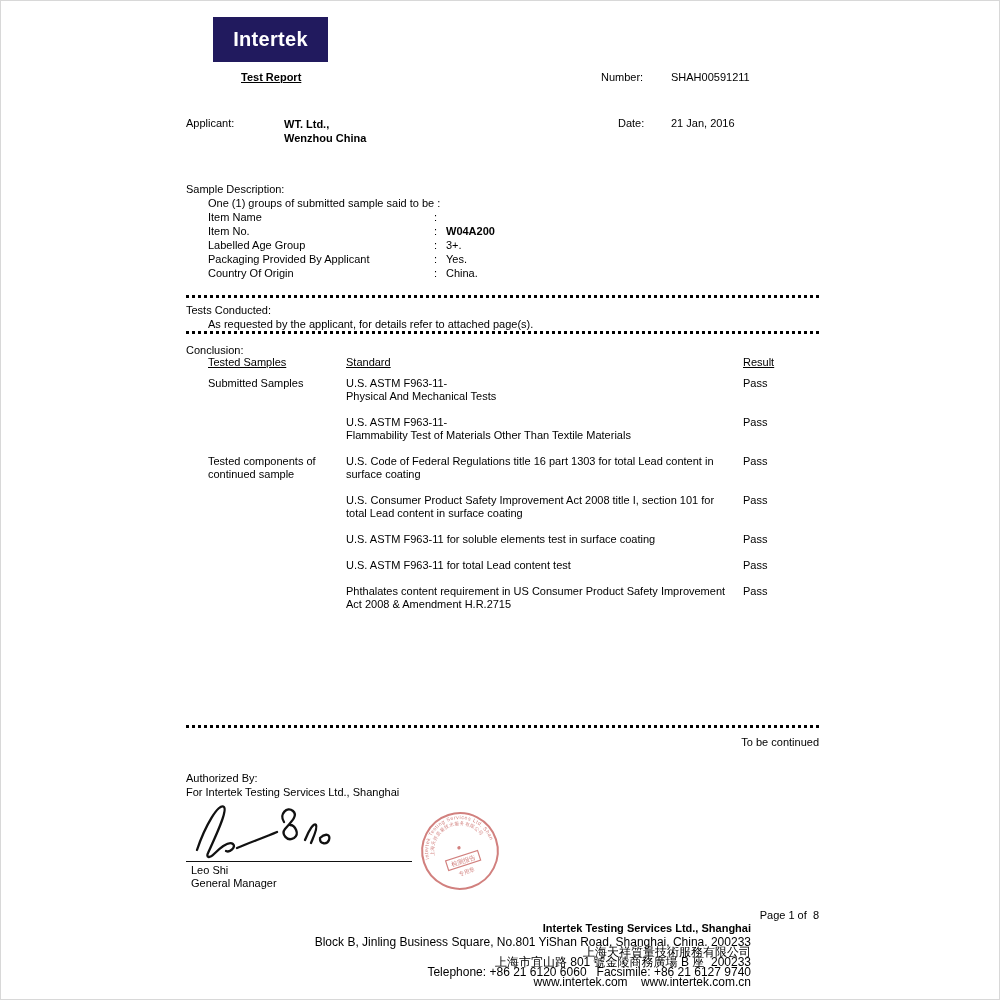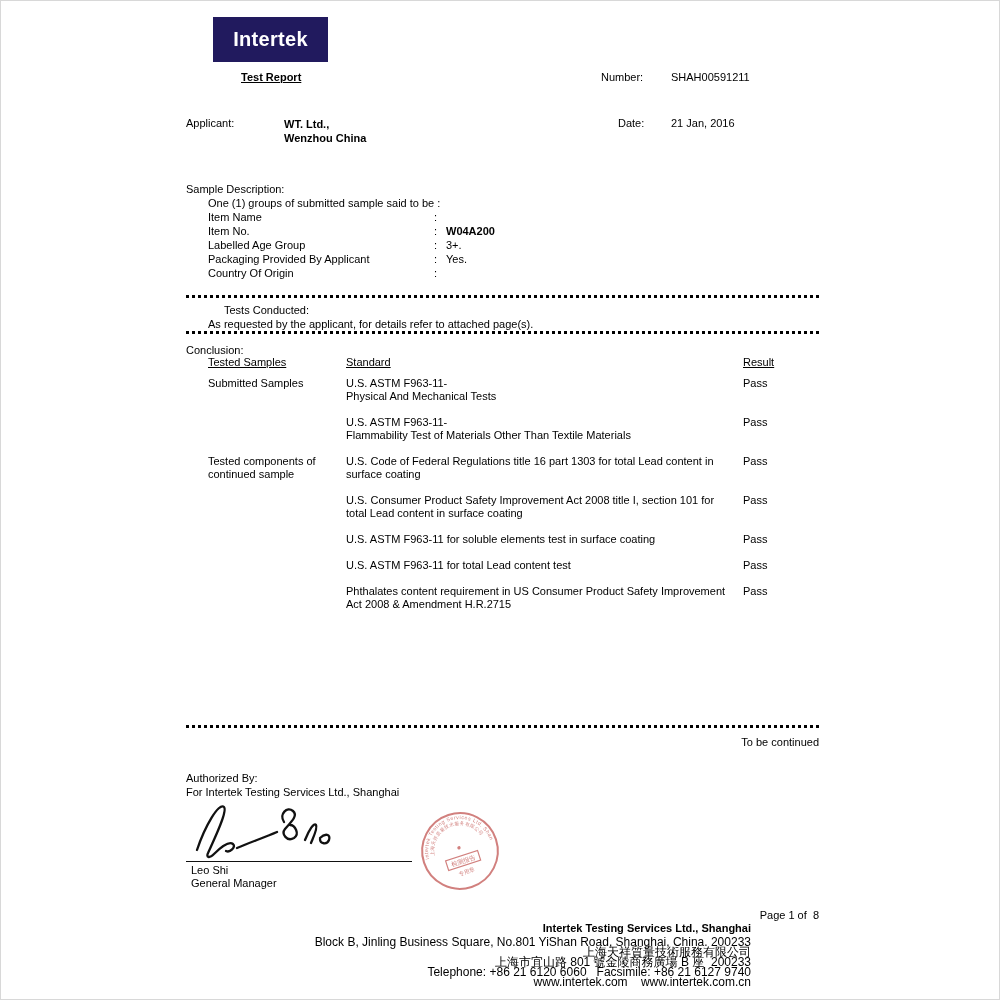--- a/index.html
+++ b/index.html
@@ -22,21 +22,21 @@
   .date-label { left:617px; top:116px; }
   .date-value { left:670px; top:116px; }
   
   .sample { left:185px; top:181px; width:633px; line-height:14px; }
   .sample .indent { margin-left:22px; }
   .s-row { display:grid; grid-template-columns:226px 12px auto; margin-left:22px; }
   .bv { font-weight:bold; }
   
   .dotline { height:0; border-top:3px dotted #000; width:633px; left:185px; }
   .dot1 { top:294px; } .dot2 { top:330px; } .dot3 { top:724px; }
-  .tests-title { left:185px; top:303px;margin-left:38px; }
+  .tests-title { left:185px; top:303px; }
   .tests-body { left:207px; top:317px; }
   .concl-title { left:185px; top:343px; }
   
   .table { left:207px; top:355px; width:600px; line-height:13px; }
   .c-row { display:grid; grid-template-columns:138px 397px auto; margin-bottom:13px; }
   .c-head { margin-bottom:8px; }
   .uh { text-decoration:underline; }
   .c-standard { white-space:pre-line; padding-right:8px; }
   .continued { left:185px; top:735px; width:633px; text-align:right; }
   
@@ -84,20 +84,21 @@
     <span>3+.</span>
   </div>
   <div class="s-row">
     <span>Packaging Provided By Applicant</span>
     <span>:</span>
     <span>Yes.</span>
   </div>
   <div class="s-row">
     <span>Country Of Origin</span>
     <span>:</span>
+    <span>China.</span>
   </div>
 </div>
 
 <div class="abs dotline dot1"></div>
 
 <div class="abs tests-title">Tests Conducted:</div>
 <div class="abs tests-body">As requested by the applicant, for details refer to attached page(s).</div>
 
 <div class="abs dotline dot2"></div>
 

